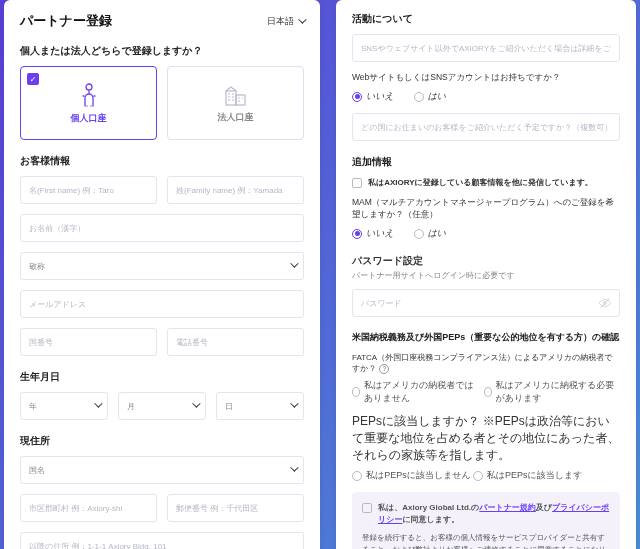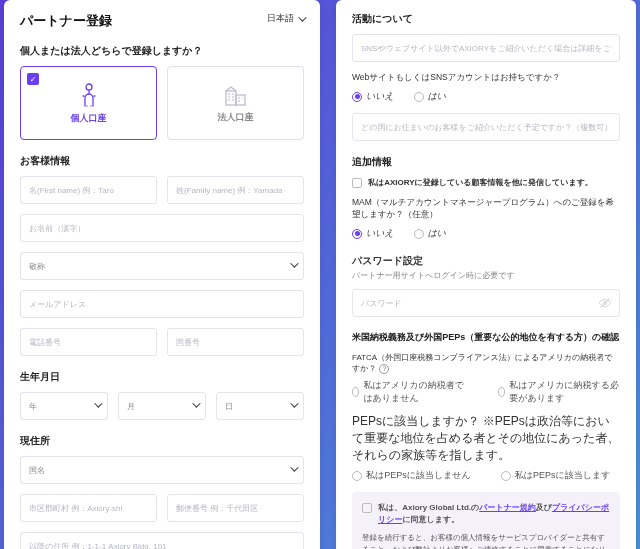--- a/index.html
+++ b/index.html
@@ -18,21 +18,21 @@
     padding: 0;
   }
   .panel {
     background: #fff;
     border-radius: 6px;
     box-shadow: 0 2px 8px rgba(0,0,0,0.1);
   }
   .panel-left { width: 316px; margin-left: 4px; padding: 12px 16px; }
   .panel-right { width: 300px; margin-left: 6px; padding: 12px 16px; }
 
-  .hdr { display:flex; justify-content:space-between; align-items:flex-start; margin-bottom:12px; }
+  .hdr { display:flex; justify-content:space-between; align-items:center; margin-bottom:12px; }
   .title { font-size:13px; font-weight:600; color:#111; }
   .lang { font-size:9px; color:#333; display:flex; align-items:center; gap:4px; cursor:pointer;}
   .chev { display:inline-block; width:6px; height:6px; border-right:1px solid #333; border-bottom:1px solid #333; transform:rotate(45deg) translateY(-2px);}
 
   .sect { font-size:10px; font-weight:600; margin:14px 0 8px; color:#222; }
 
   .acct-row { display:flex; gap:10px; }
   .acct-card {
     flex:1; height:74px; border:1px solid #e0dff0; border-radius:4px;
     display:flex; flex-direction:column; align-items:center; justify-content:center; gap:4px;
@@ -78,21 +78,21 @@
   .pw-wrap { position:relative; }
   .eye { position:absolute; right:8px; top:50%; transform:translateY(-50%); width:14px; height:14px; opacity:.4;}
 
   .policy-block {
     background:#f4f1fb; border-radius:4px; padding:10px; margin-top:10px;
     font-size:7.5px; color:#555; line-height:1.55;
   }
   .policy-block a { color:#6a3ff0; text-decoration:underline; }
 
   .q-txt { font-size:8.5px; color:#333; margin-bottom:5px; }
-  .opt-line { display:flex; gap:30px; font-size:8px; color:#555; margin-top:2px; }
+  .opt-line { display:flex; gap:2px; font-size:8px; color:#555; margin-top:2px; }
 </style>
 </head>
 <body>
 
 <div class="wrap">
 
   <div class="panel panel-left">
     <div class="hdr">
       <div class="title">パートナー登録</div>
       <div class="lang">
@@ -132,22 +132,22 @@
         <input class="field" placeholder="名(First name) 例：Taro" style="">
         <input class="field" placeholder="姓(Family name) 例：Yamada" style="">
       </div>
       <input class="field" placeholder="お名前（漢字）" style="">
       <div class="select">
         <div class="field">敬称</div>
         <span class="chev"></span>
       </div>
       <input class="field" placeholder="メールアドレス" style="">
       <div class="row">
+        <input class="field" placeholder="国番号" style="">
         <input class="field" placeholder="電話番号" style="">
-        <input class="field" placeholder="国番号" style="">
       </div>
     </div>
 
     <div class="sect">生年月日</div>
     <div class="row">
       <div class="select">
           <div class="field">年</div>
           <span class="chev"></span>
         </div>
       <div class="select">

